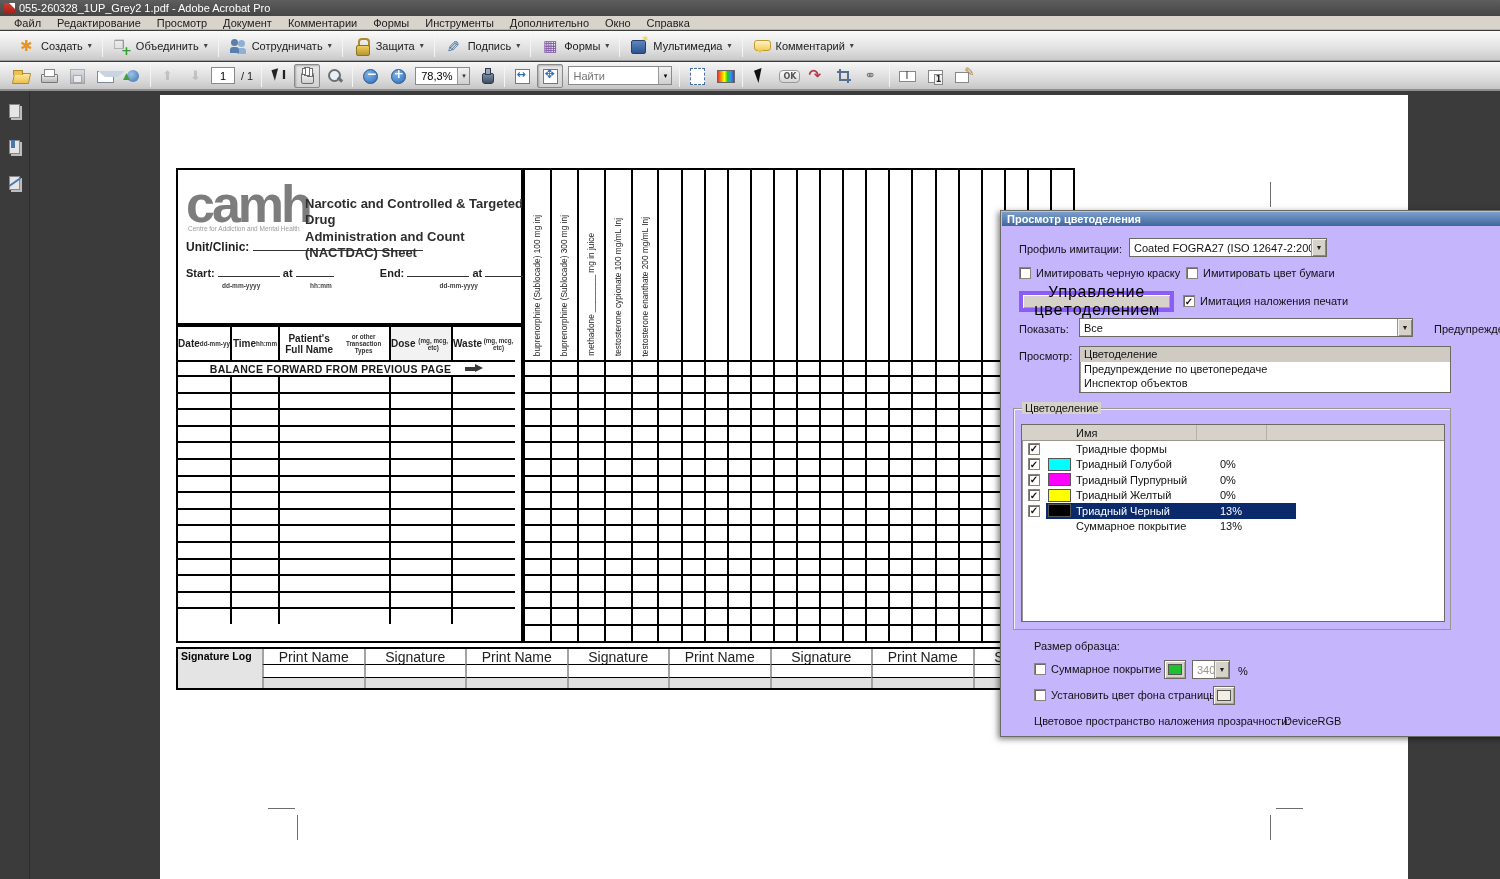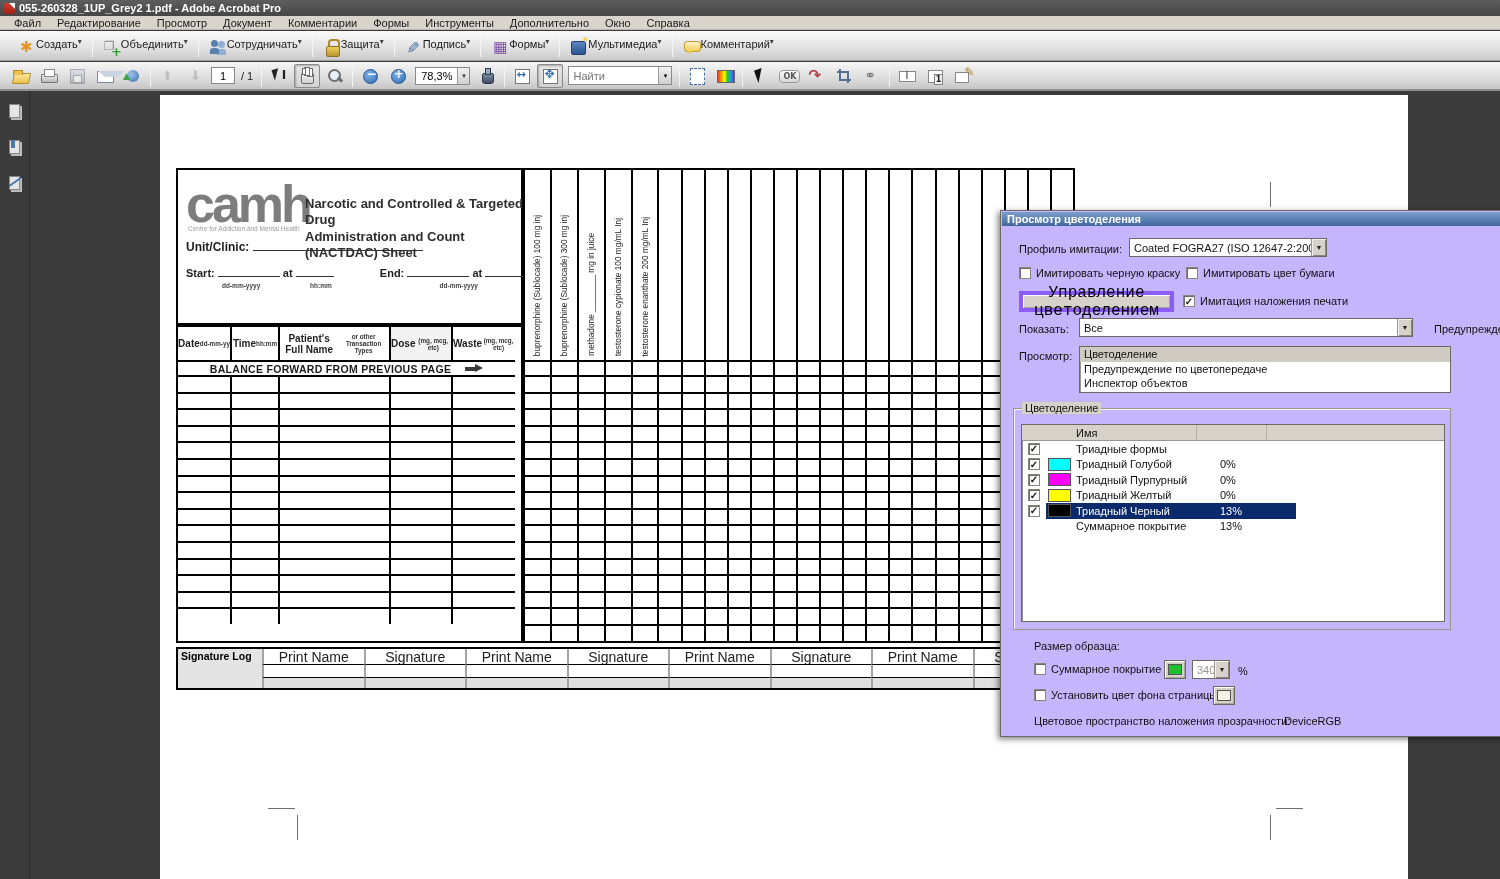--- a/index.html
+++ b/index.html
@@ -3,32 +3,32 @@
 <meta charset="utf-8">
 <style>
   *{box-sizing:border-box;margin:0;padding:0}
   html,body{background:#2b2b2b}
   .stage{position:relative;width:1500px;height:879px;overflow:hidden;background:#3b3b3b;
          font-family:"Liberation Sans",sans-serif;-webkit-font-smoothing:antialiased}
 
   
   .titlebar{position:absolute;left:0;top:0;width:100%;height:16px;background:linear-gradient(#5e5e5e,#454545);
             display:flex;align-items:center;padding-left:4px;gap:4px}
-  .titlebar .ttext{color:#fff;font-size:11px;font-weight:bold;white-space:nowrap}
+  .titlebar .ttext{color:#fff;font-size:11px;font-weight:normal;white-space:nowrap}
   .pdficon{width:11px;height:11px;background:linear-gradient(#d23b2e,#a02017);border-radius:2px;position:relative}
   .pdficon::after{content:"";position:absolute;right:0;top:0;border:3px solid #fff;border-left-color:transparent;border-bottom-color:transparent}
   .menubar{position:absolute;left:0;top:16px;width:100%;height:14px;background:#d8d4cc;border-bottom:1px solid #b9b5ad;
            display:flex;align-items:center;gap:0;padding-left:6px}
   .menu-item{font-size:11px;color:#1c1c1c;padding:0 8px;cursor:default}
 
   .toolbar1{position:absolute;left:0;top:31px;width:100%;height:30px;
             background:linear-gradient(#fbfbfb,#dcdcdc 70%,#c9c9c9);border-bottom:1px solid #9d9d9d;
             display:flex;align-items:center;padding-left:10px}
-  .tb1-btn{display:flex;align-items:flex-start;background:none;border:1px solid transparent;height:26px;
-           padding:4px 7px;font-family:inherit;cursor:default}
+  .tb1-btn{display:flex;align-items:center;gap:5px;background:none;border:1px solid transparent;height:26px;
+           padding:12px 7px;font-family:inherit;cursor:default}
   .tb1-lbl{font-size:11px;color:#1c1c1c}
   .caret{font-size:8px;color:#444;line-height:1}
   .tb-sep{width:1px;height:22px;background:#b5b5b5;border-right:1px solid #f4f4f4;margin:0 2px;flex:none}
 
   .toolbar2{position:absolute;left:0;top:62px;width:100%;height:29px;
             background:linear-gradient(#f6f6f6,#d8d8d8 70%,#c6c6c6);border-bottom:2px solid #8e8e8e;
             display:flex;align-items:center;padding-left:8px;gap:2px}
   .tb2-btn{width:26px;height:24px;display:flex;align-items:center;justify-content:center;background:none;
            border:1px solid transparent;cursor:default;position:relative;flex:none}
   .tb2-btn.active{background:linear-gradient(#e9e9e9,#d2d2d2);border:1px solid #8a8a8a;border-radius:2px;

